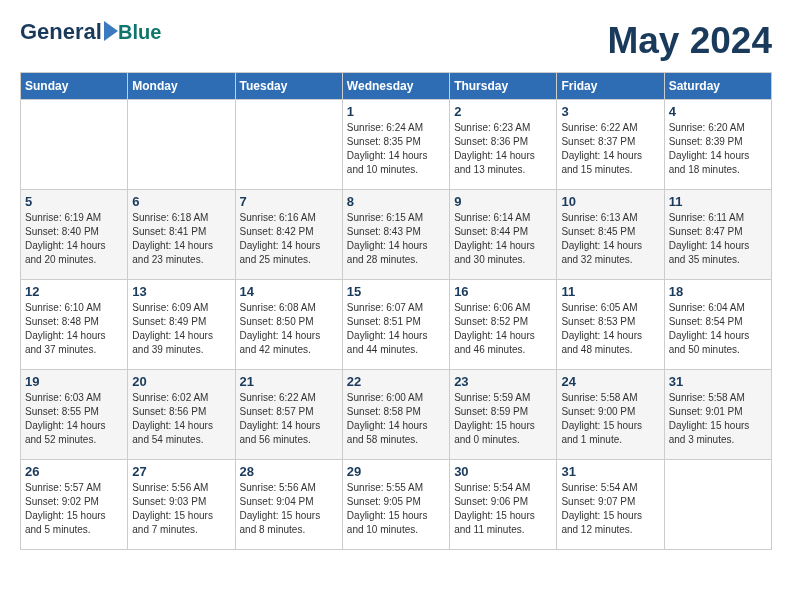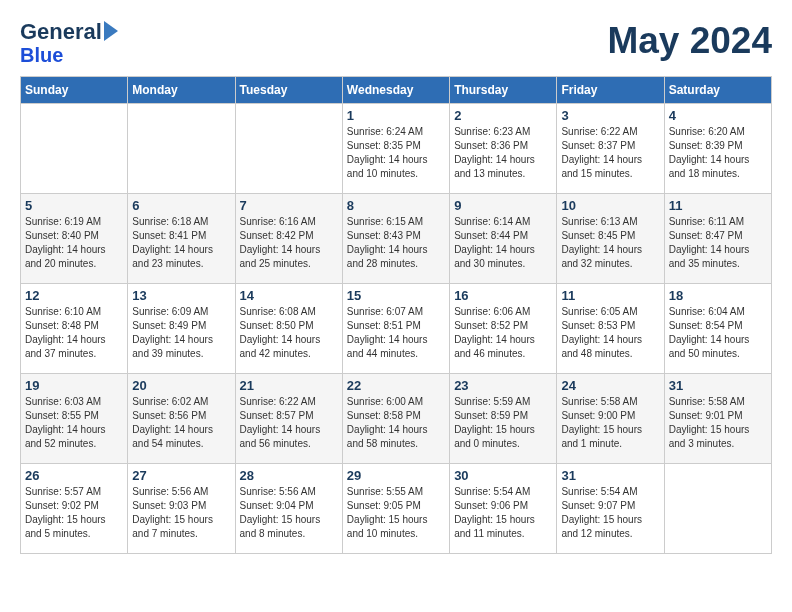--- a/index.html
+++ b/index.html
@@ -11,22 +11,21 @@
       padding: 20px;
     }
     .header {
       display: flex;
       justify-content: space-between;
       align-items: flex-start;
       margin-bottom: 10px;
     }
     .logo {
       display: flex;
-      flex-direction: column;
-      align-items: flex-start;
+      align-items: center;
     }
     .logo-text {
       font-size: 22px;
       font-weight: bold;
       color: #1a3a5c;
       line-height: 1.1;
     }
     .logo-text span {
       color: #3a7abf;
     }
@@ -96,21 +95,21 @@
 </head>
 <body>
 
 <div class="header">
   <div class="logo">
     <div style="display:flex;align-items:center;">
       <span class="logo-text">
         <span style="color:#1a3a5c;">General</span><span class="logo-arrow"></span>
       </span>
     </div>
-    <span class="logo-text" style="color:#1d4ed8;font-size:20px;">Blue</span>
+    <span class="logo-text" style="color:#0f766e;font-size:20px;">Blue</span>
   </div>
   <div class="title-block">
     <h1>May 2024</h1>
   </div>
 </div>
 
 <table>
   <thead>
     <tr id="header-row">
         <th>Sunday</th>

